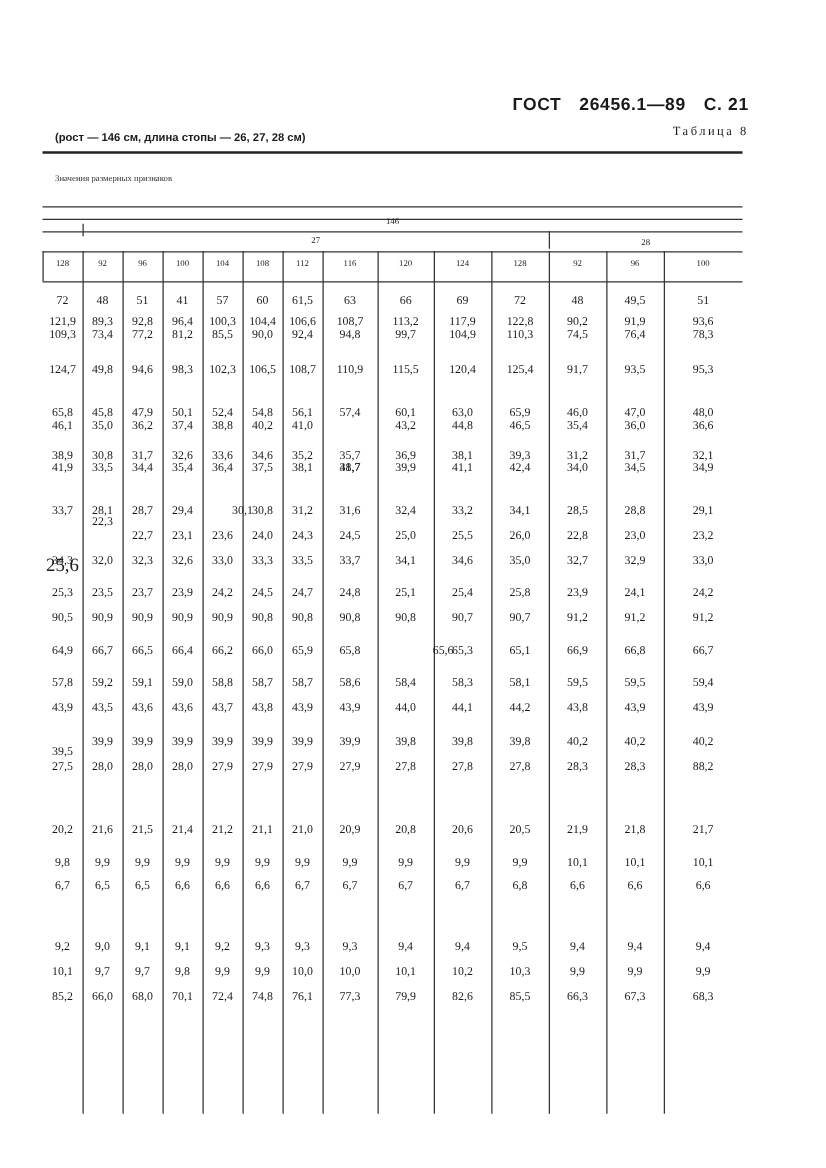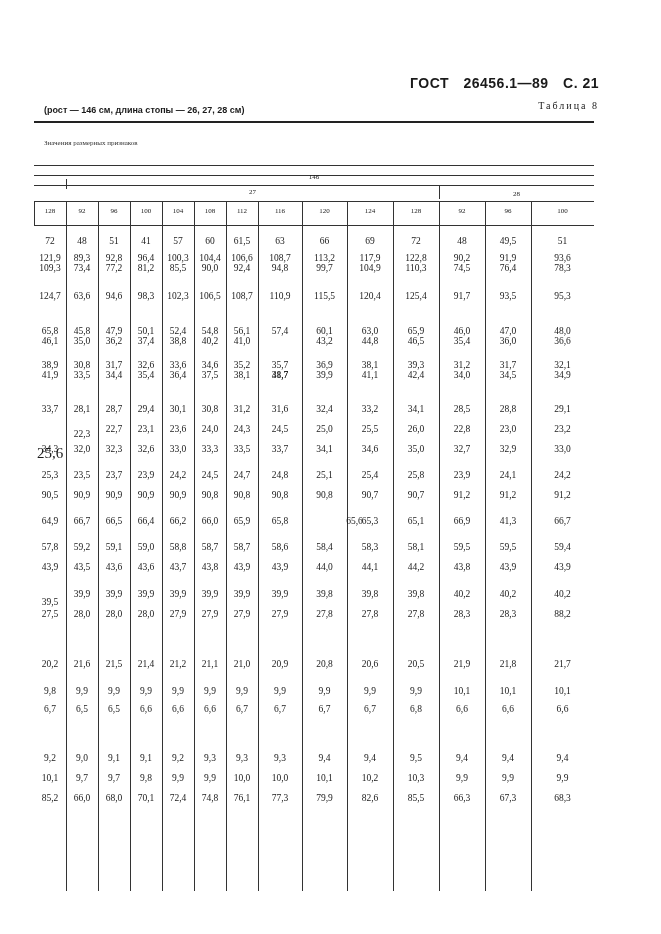--- a/index.html
+++ b/index.html
@@ -108,21 +108,21 @@
     <div class="cell" style="top: 98px; left: 160px; width: 32px; font-size: 9.5px;">90,0</div>
     <div class="cell" style="top: 98px; left: 192px; width: 32px; font-size: 9.5px;">92,4</div>
     <div class="cell" style="top: 98px; left: 224px; width: 44px; font-size: 9.5px;">94,8</div>
     <div class="cell" style="top: 98px; left: 268px; width: 45px; font-size: 9.5px;">99,7</div>
     <div class="cell" style="top: 98px; left: 313px; width: 46px; font-size: 9.5px;">104,9</div>
     <div class="cell" style="top: 98px; left: 359px; width: 46px; font-size: 9.5px;">110,3</div>
     <div class="cell" style="top: 98px; left: 405px; width: 46px; font-size: 9.5px;">74,5</div>
     <div class="cell" style="top: 98px; left: 451px; width: 46px; font-size: 9.5px;">76,4</div>
     <div class="cell" style="top: 98px; left: 497px; width: 63px; font-size: 9.5px;">78,3</div>
     <div class="cell" style="top: 126px; left: 0px; width: 32px; font-size: 9.5px;">124,7</div>
-    <div class="cell" style="top: 126px; left: 32px; width: 32px; font-size: 9.5px;">63,6</div>
+    <div class="cell" style="top: 126px; left: 32px; width: 32px; font-size: 9.5px;">49,8</div>
     <div class="cell" style="top: 126px; left: 64px; width: 32px; font-size: 9.5px;">94,6</div>
     <div class="cell" style="top: 126px; left: 96px; width: 32px; font-size: 9.5px;">98,3</div>
     <div class="cell" style="top: 126px; left: 128px; width: 32px; font-size: 9.5px;">102,3</div>
     <div class="cell" style="top: 126px; left: 160px; width: 32px; font-size: 9.5px;">106,5</div>
     <div class="cell" style="top: 126px; left: 192px; width: 32px; font-size: 9.5px;">108,7</div>
     <div class="cell" style="top: 126px; left: 224px; width: 44px; font-size: 9.5px;">110,9</div>
     <div class="cell" style="top: 126px; left: 268px; width: 45px; font-size: 9.5px;">115,5</div>
     <div class="cell" style="top: 126px; left: 313px; width: 46px; font-size: 9.5px;">120,4</div>
     <div class="cell" style="top: 126px; left: 359px; width: 46px; font-size: 9.5px;">125,4</div>
     <div class="cell" style="top: 126px; left: 405px; width: 46px; font-size: 9.5px;">91,7</div>
@@ -181,32 +181,32 @@
     <div class="cell" style="top: 205px; left: 268px; width: 45px; font-size: 9.5px;">39,9</div>
     <div class="cell" style="top: 205px; left: 313px; width: 46px; font-size: 9.5px;">41,1</div>
     <div class="cell" style="top: 205px; left: 359px; width: 46px; font-size: 9.5px;">42,4</div>
     <div class="cell" style="top: 205px; left: 405px; width: 46px; font-size: 9.5px;">34,0</div>
     <div class="cell" style="top: 205px; left: 451px; width: 46px; font-size: 9.5px;">34,5</div>
     <div class="cell" style="top: 205px; left: 497px; width: 63px; font-size: 9.5px;">34,9</div>
     <div class="cell" style="top: 239px; left: 0px; width: 32px; font-size: 9.5px;">33,7</div>
     <div class="cell" style="top: 239px; left: 32px; width: 32px; font-size: 9.5px;">28,1</div>
     <div class="cell" style="top: 239px; left: 64px; width: 32px; font-size: 9.5px;">28,7</div>
     <div class="cell" style="top: 239px; left: 96px; width: 32px; font-size: 9.5px;">29,4</div>
-    <div class="cell" style="top: 239px; left: 128px; width: 32px; font-size: 9.5px;">30,1</div>
+    <div class="cell" style="top: 239px; left: 128px; width: 32px; font-size: 9.5px; padding-left: 16px;">30,1</div>
     <div class="cell" style="top: 239px; left: 160px; width: 32px; font-size: 9.5px;">30,8</div>
     <div class="cell" style="top: 239px; left: 192px; width: 32px; font-size: 9.5px;">31,2</div>
     <div class="cell" style="top: 239px; left: 224px; width: 44px; font-size: 9.5px;">31,6</div>
     <div class="cell" style="top: 239px; left: 268px; width: 45px; font-size: 9.5px;">32,4</div>
     <div class="cell" style="top: 239px; left: 313px; width: 46px; font-size: 9.5px;">33,2</div>
     <div class="cell" style="top: 239px; left: 359px; width: 46px; font-size: 9.5px;">34,1</div>
     <div class="cell" style="top: 239px; left: 405px; width: 46px; font-size: 9.5px;">28,5</div>
     <div class="cell" style="top: 239px; left: 451px; width: 46px; font-size: 9.5px;">28,8</div>
     <div class="cell" style="top: 239px; left: 497px; width: 63px; font-size: 9.5px;">29,1</div>
     <div class="cell" style="top: 259px; left: 0px; width: 32px; font-size: 15px; margin-top: 24px;">25,6</div>
-    <div class="cell" style="top: 264px; left: 32px; width: 32px; font-size: 9.5px; font-family: Liberation Serif, serif;">22,3</div>
+    <div class="cell" style="top: 248px; left: 32px; width: 32px; font-size: 9.5px; font-family: Liberation Serif, serif;">22,3</div>
     <div class="cell" style="top: 259px; left: 64px; width: 32px; font-size: 9.5px;">22,7</div>
     <div class="cell" style="top: 259px; left: 96px; width: 32px; font-size: 9.5px;">23,1</div>
     <div class="cell" style="top: 259px; left: 128px; width: 32px; font-size: 9.5px;">23,6</div>
     <div class="cell" style="top: 259px; left: 160px; width: 32px; font-size: 9.5px;">24,0</div>
     <div class="cell" style="top: 259px; left: 192px; width: 32px; font-size: 9.5px;">24,3</div>
     <div class="cell" style="top: 259px; left: 224px; width: 44px; font-size: 9.5px;">24,5</div>
     <div class="cell" style="top: 259px; left: 268px; width: 45px; font-size: 9.5px;">25,0</div>
     <div class="cell" style="top: 259px; left: 313px; width: 46px; font-size: 9.5px;">25,5</div>
     <div class="cell" style="top: 259px; left: 359px; width: 46px; font-size: 9.5px;">26,0</div>
     <div class="cell" style="top: 259px; left: 405px; width: 46px; font-size: 9.5px;">22,8</div>
@@ -259,21 +259,21 @@
     <div class="cell" style="top: 351px; left: 64px; width: 32px; font-size: 9.5px;">66,5</div>
     <div class="cell" style="top: 351px; left: 96px; width: 32px; font-size: 9.5px;">66,4</div>
     <div class="cell" style="top: 351px; left: 128px; width: 32px; font-size: 9.5px;">66,2</div>
     <div class="cell" style="top: 351px; left: 160px; width: 32px; font-size: 9.5px;">66,0</div>
     <div class="cell" style="top: 351px; left: 192px; width: 32px; font-size: 9.5px;">65,9</div>
     <div class="cell" style="top: 351px; left: 224px; width: 44px; font-size: 9.5px;">65,8</div>
     <div class="cell" style="top: 351px; left: 268px; width: 45px; font-size: 9.5px; padding-left: 30px;">65,6</div>
     <div class="cell" style="top: 351px; left: 313px; width: 46px; font-size: 9.5px;">65,3</div>
     <div class="cell" style="top: 351px; left: 359px; width: 46px; font-size: 9.5px;">65,1</div>
     <div class="cell" style="top: 351px; left: 405px; width: 46px; font-size: 9.5px;">66,9</div>
-    <div class="cell" style="top: 351px; left: 451px; width: 46px; font-size: 9.5px;">41,3</div>
+    <div class="cell" style="top: 351px; left: 451px; width: 46px; font-size: 9.5px;">66,8</div>
     <div class="cell" style="top: 351px; left: 497px; width: 63px; font-size: 9.5px;">66,7</div>
     <div class="cell" style="top: 377px; left: 0px; width: 32px; font-size: 9.5px;">57,8</div>
     <div class="cell" style="top: 377px; left: 32px; width: 32px; font-size: 9.5px;">59,2</div>
     <div class="cell" style="top: 377px; left: 64px; width: 32px; font-size: 9.5px;">59,1</div>
     <div class="cell" style="top: 377px; left: 96px; width: 32px; font-size: 9.5px;">59,0</div>
     <div class="cell" style="top: 377px; left: 128px; width: 32px; font-size: 9.5px;">58,8</div>
     <div class="cell" style="top: 377px; left: 160px; width: 32px; font-size: 9.5px;">58,7</div>
     <div class="cell" style="top: 377px; left: 192px; width: 32px; font-size: 9.5px;">58,7</div>
     <div class="cell" style="top: 377px; left: 224px; width: 44px; font-size: 9.5px;">58,6</div>
     <div class="cell" style="top: 377px; left: 268px; width: 45px; font-size: 9.5px;">58,4</div>

